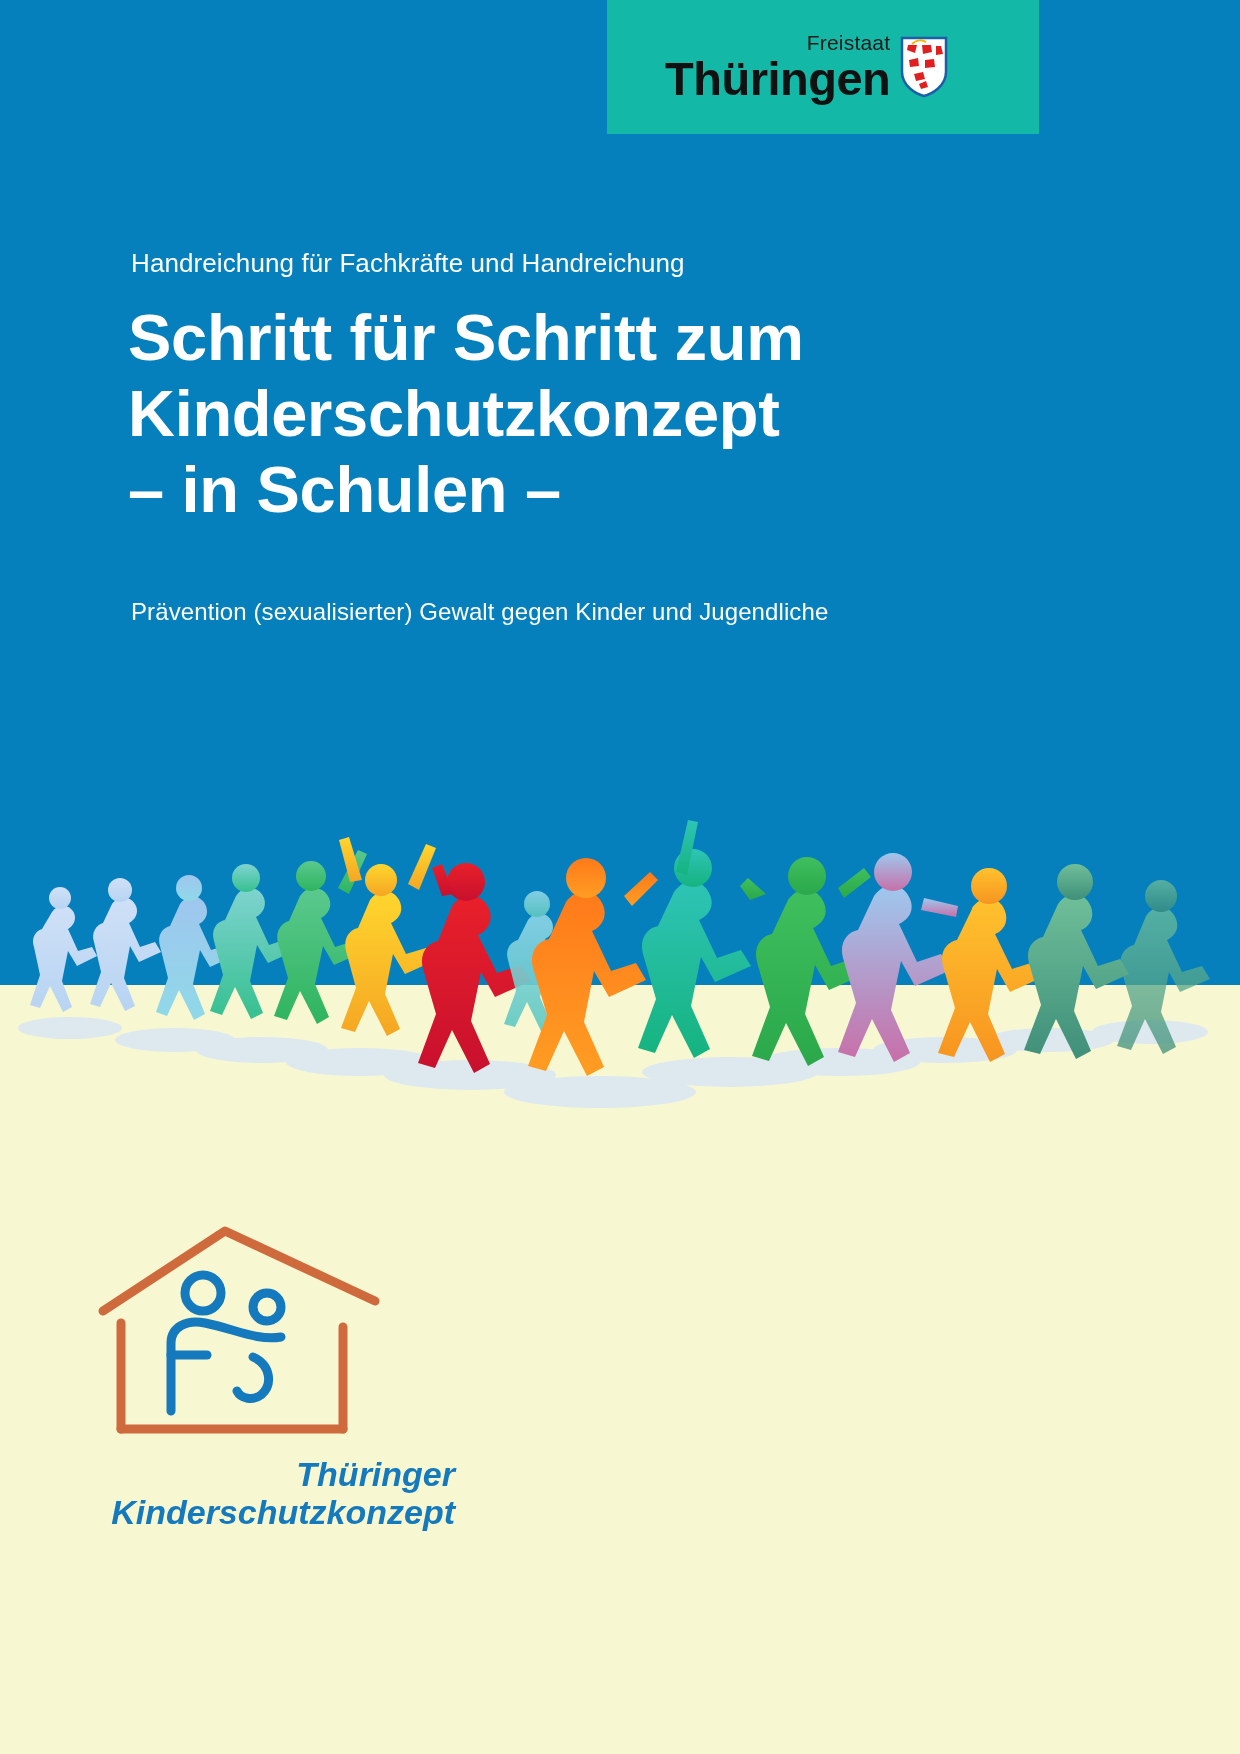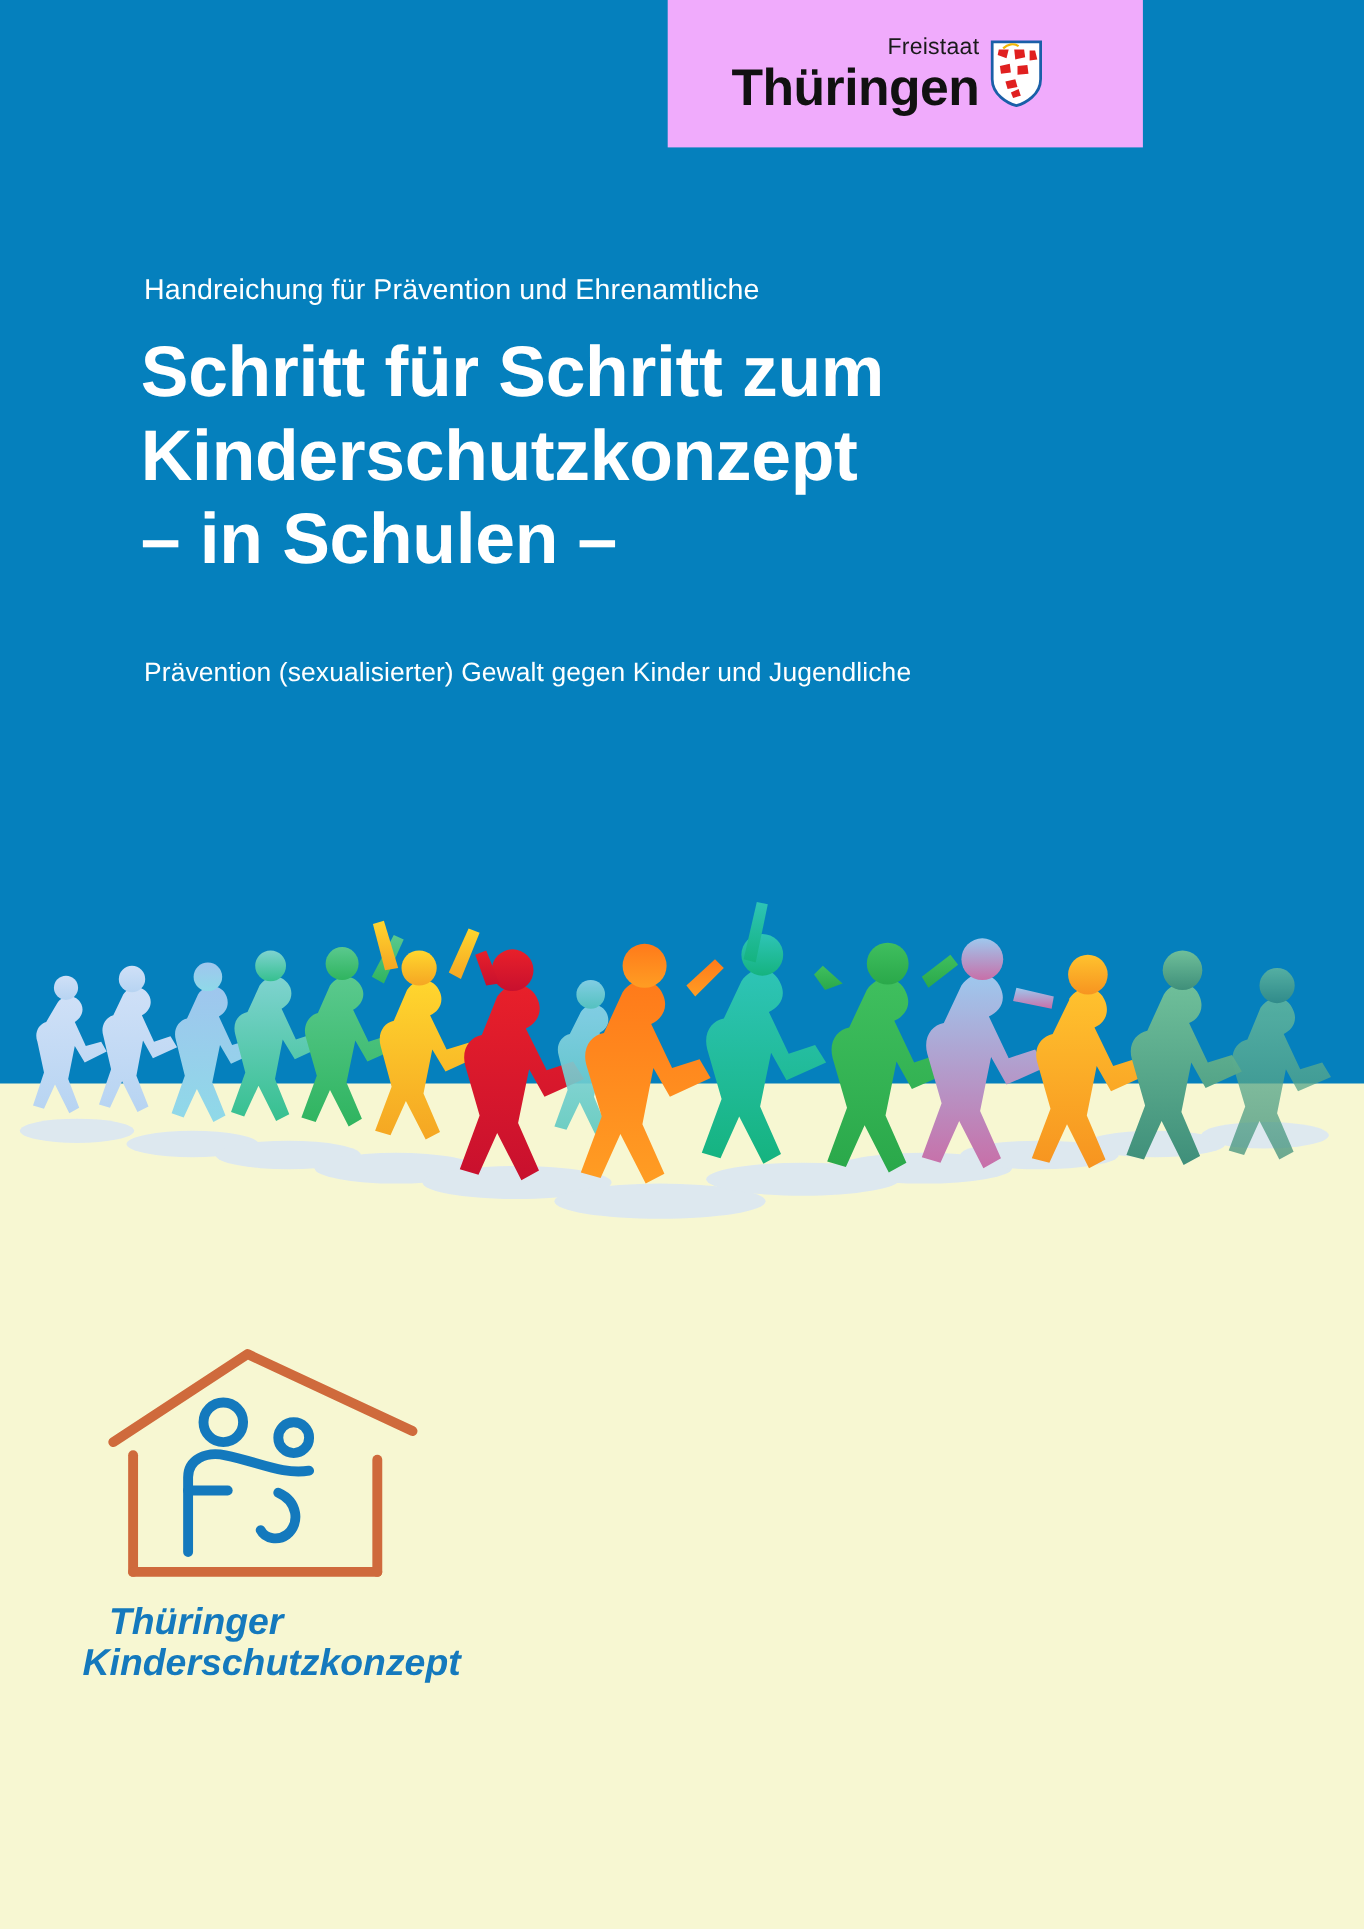--- a/index.html
+++ b/index.html
@@ -31,21 +31,21 @@
     background: #f7f7d2;
   }
 
   
   .logo-box {
     position: absolute;
     top: 0;
     left: 607px;
     width: 432px;
     height: 134px;
-    background: #f0abfc;
+    background: #14b8a6;
     display: flex;
     align-items: center;
     justify-content: flex-start;
     padding-left: 58px;
     box-sizing: border-box;
   }
   .logo-left {
     display: flex;
     flex-direction: column;
     align-items: flex-end;
@@ -127,21 +127,21 @@
     height: 360px;
   }
   .brand-mark { width: 330px; height: 230px; }
   .brand-text {
     margin-top: 10px;
     font-size: 34px;
     font-weight: bold;
     font-style: italic;
     color: #1479bd;
     line-height: 1.12;
-    text-align: left;
+    text-align: right;
     width: 380px;
   }
   .brand-text .l1 { display: block; padding-left: 24px; }
   .brand-text .l2 { display: block; }
 </style>
 </head>
 <body>
 
 <div class="page">
 
@@ -318,21 +318,21 @@
           <path d="M9 24l9-2 1 8-9 1z"></path>
           <path d="M25 24l9-1 1 8-10 1z"></path>
           <path d="M14 38l9-2 2 7-9 2z"></path>
           <path d="M19 48l7-3 2 6-7 2z"></path>
         </g>
         <path d="M12 8c4-4 10-5 14-2" stroke="#f2b705" stroke-width="2" fill="none"></path>
       </svg>
     </div>
   </div>
 
-  <div class="kicker">Handreichung für Prävention und Ehrenamtliche</div>
+  <div class="kicker">Handreichung für Fachkräfte und Handreichung</div>
 
   <div class="title">
     <div>Schritt für Schritt zum</div>
     <div>Kinderschutzkonzept</div>
     <div>– in Schulen –</div>
   </div>
 
   <div class="subtitle">Prävention (sexualisierter) Gewalt gegen Kinder und Jugendliche</div>
 
   <div class="brand">

